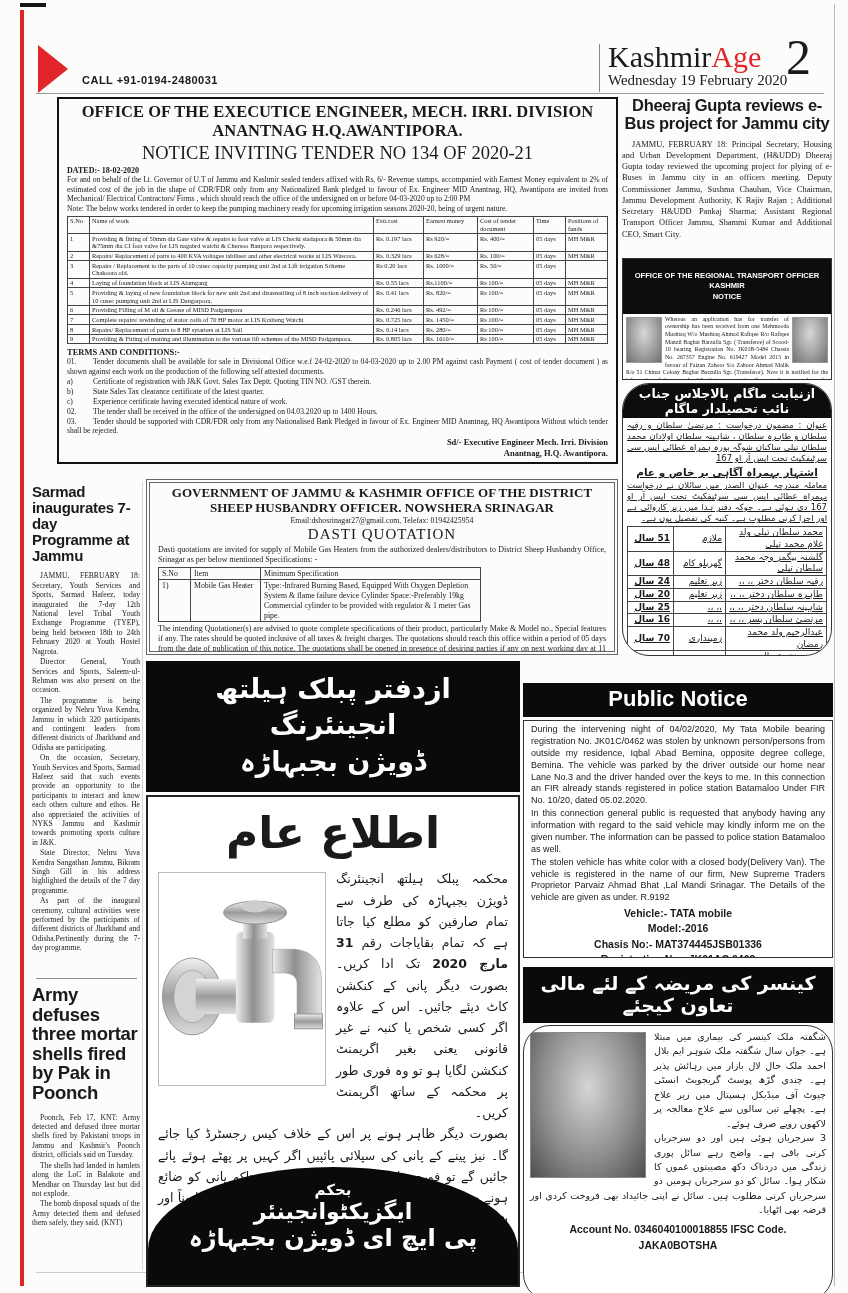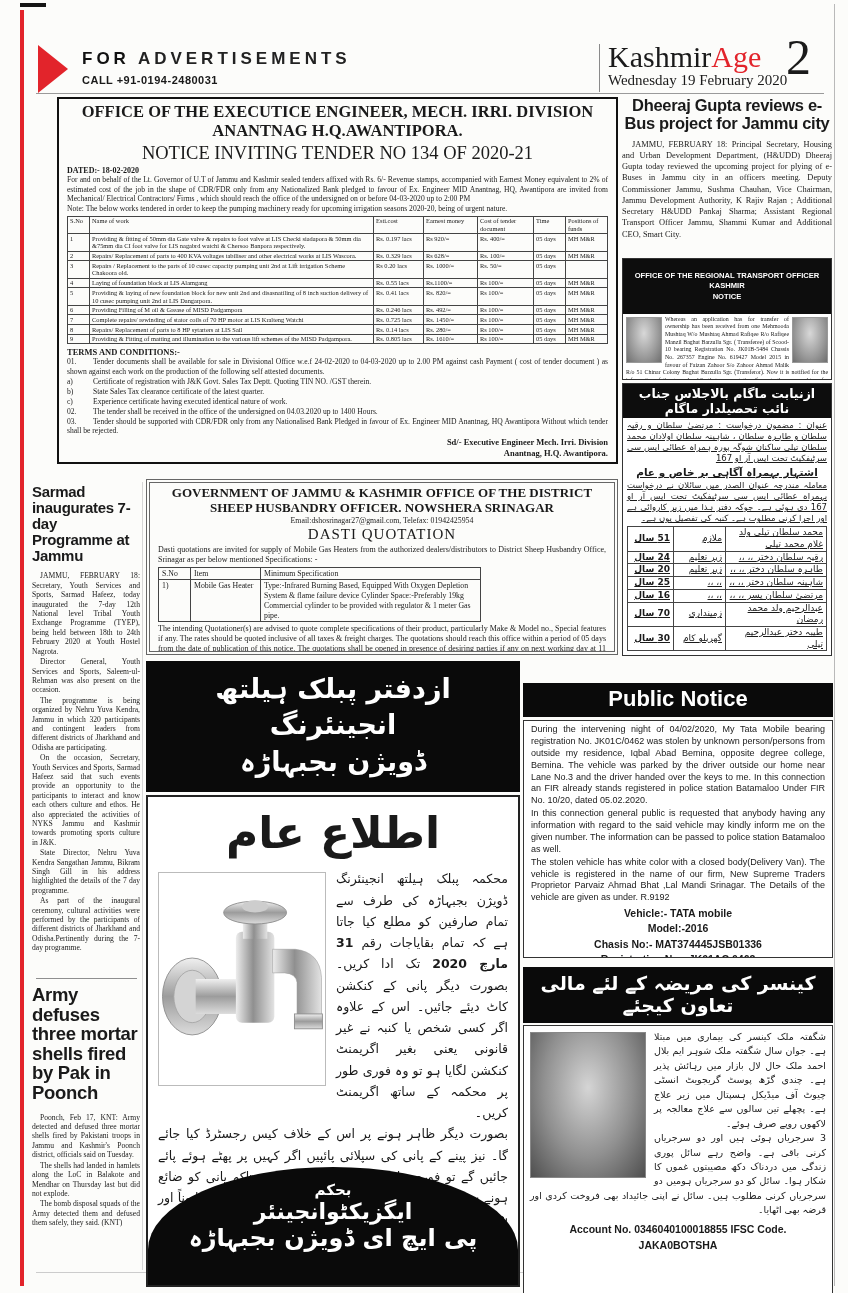--- a/index.html
+++ b/index.html
@@ -49,21 +49,21 @@
 
   
   .rto-box { left:622px; top:258px; width:210px; height:122px; border:1px solid #333; overflow:hidden; background:#fff; }
   .rto-head { background:#0d0d0d; color:#fff; font-family:"Liberation Sans", sans-serif; font-weight:bold; font-size:7.6px; text-align:center; line-height:1.35; padding:12px 4px; }
   .rto-content { padding:2px 3px 0; font-size:5.9px; text-align:justify; line-height:1.3; }
   .rto-photo { width:36px; height:46px; background:radial-gradient(ellipse at 50% 35%, #d8d8d8, #9a9a9a 60%, #6f6f6f); border:1px solid #999; }
   .rto-photo.l { float:left; margin:1px 3px 1px 0; }
   .rto-photo.r { float:right; margin:1px 0 1px 3px; }
 
   
-  .urdu { font-family:"DejaVu Sans", sans-serif; direction:rtl; }
+  .urdu { font-family:"DejaVu Sans", sans-serif; direction:rtl;border-radius:27px; }
   .magam-box { left:622px; top:383px; width:210px; height:273px; border:1px solid #333; overflow:hidden; background:#fff; }
   .magam-head { background:#0d0d0d; color:#fff; font-weight:bold; font-size:12.5px; text-align:center; padding:2px 3px; }
   .magam-inner { padding:2px 4px;text-decoration:underline; }
   .magam-title, .magam-intro { font-size:8.5px; line-height:1.3; text-align:justify; }
   .magam-sub { font-size:10.5px; font-weight:bold; text-align:center; margin:2px 0; }
   .magam-table { width:100%; border-collapse:collapse; font-size:9px; margin:2px 0; }
   .magam-table td { border:0.8px solid #444; padding:0 3px; line-height:1.3; height:12px; }
   .magam-table .occ { width:52px; }
   .magam-table .age { width:46px; font-weight:bold; white-space:nowrap; }
 
@@ -124,23 +124,20 @@
 
   <div class="abs edge-dash"></div>
   <div class="abs edge-red"></div>
   <div class="abs edge-right"></div>
   <div class="abs header-rule"></div>
   <div class="abs bottom-rule"></div>
   <div class="abs col-rule"></div>
   <div class="abs sarmad-army-divider"></div>
 
   <div class="abs tri"></div>
-  <div class="abs for-ads">
-    <span class="w900">FOR</span><span class="w600">ADVERTISEMENTS</span>
-  </div>
   <div class="abs call-line">CALL +91-0194-2480031</div>
   <div class="abs mast-divider"></div>
   <div class="abs brand">
     <span>Kashmir</span><span class="red">Age</span>
   </div>
   <div class="abs mast-date">Wednesday 19 February 2020</div>
   <div class="abs pagenum">2</div>
 
   <section class="abs tender-box">
     <div class="tender-title">
@@ -282,20 +279,25 @@
     <div class="magam-inner">
       <div class="magam-title">عنوان : مضمون درخواست : مرتضیٰ سلطان و رقیہ سلطان و طاہرہ سلطان ، شاہینہ سلطان اولادان محمد سلطان تیلی ساکنان شوگہ پورہ ہمراہ عطائی ایس سی سرٹیفکیٹ تحت ایس آر او 167</div>
       <div class="magam-sub">اشتہار بہمراہ آگاہی بر خاص و عام</div>
       <div class="magam-intro">معاملہ مندرجہ عنوان الصدر میں سائلان نے درخواست بہمراہ عطائی ایس سی سرٹیفکیٹ تحت ایس آر او 167 دی ہوئی ہے۔ جوکہ دفتر ہذا میں زیر کاروائی ہے اور اجرا کرنی مطلوب ہے۔ کنبہ کی تفصیل یوں ہے۔</div>
       <table class="magam-table">
         <tbody>
             <tr>
               <td>محمد سلطان تیلی ولد غلام محمد تیلی</td>
               <td class="occ">ملازم</td>
               <td class="age">51 سال</td>
+            </tr>
+        <tr>
+              <td>گلشنہ بیگمز وجہ محمد سلطان تیلی</td>
+              <td class="occ">گھریلو کام</td>
+              <td class="age">48 سال</td>
             </tr>
         <tr>
               <td>رقیہ سلطان دختر ،، ،،</td>
               <td class="occ">زیر تعلیم</td>
               <td class="age">24 سال</td>
             </tr>
         <tr>
               <td>طاہرہ سلطان دختر ،، ،،</td>
               <td class="occ">زیر تعلیم</td>
               <td class="age">20 سال</td>

